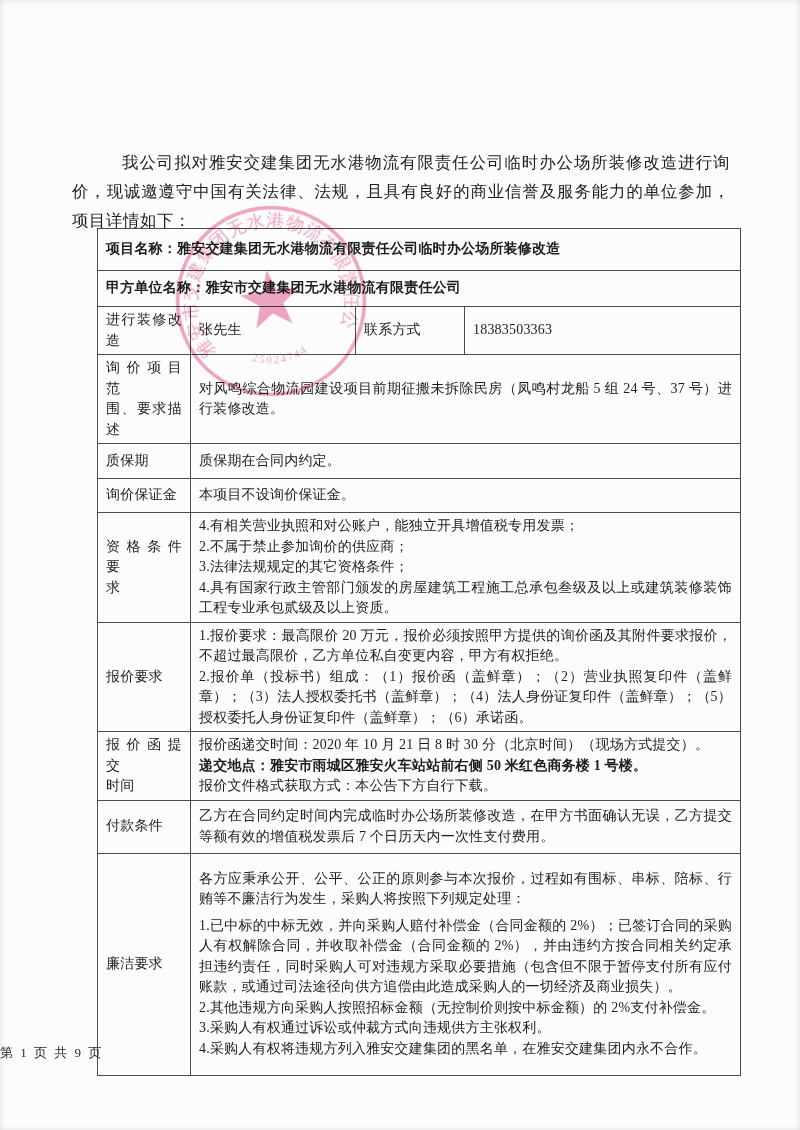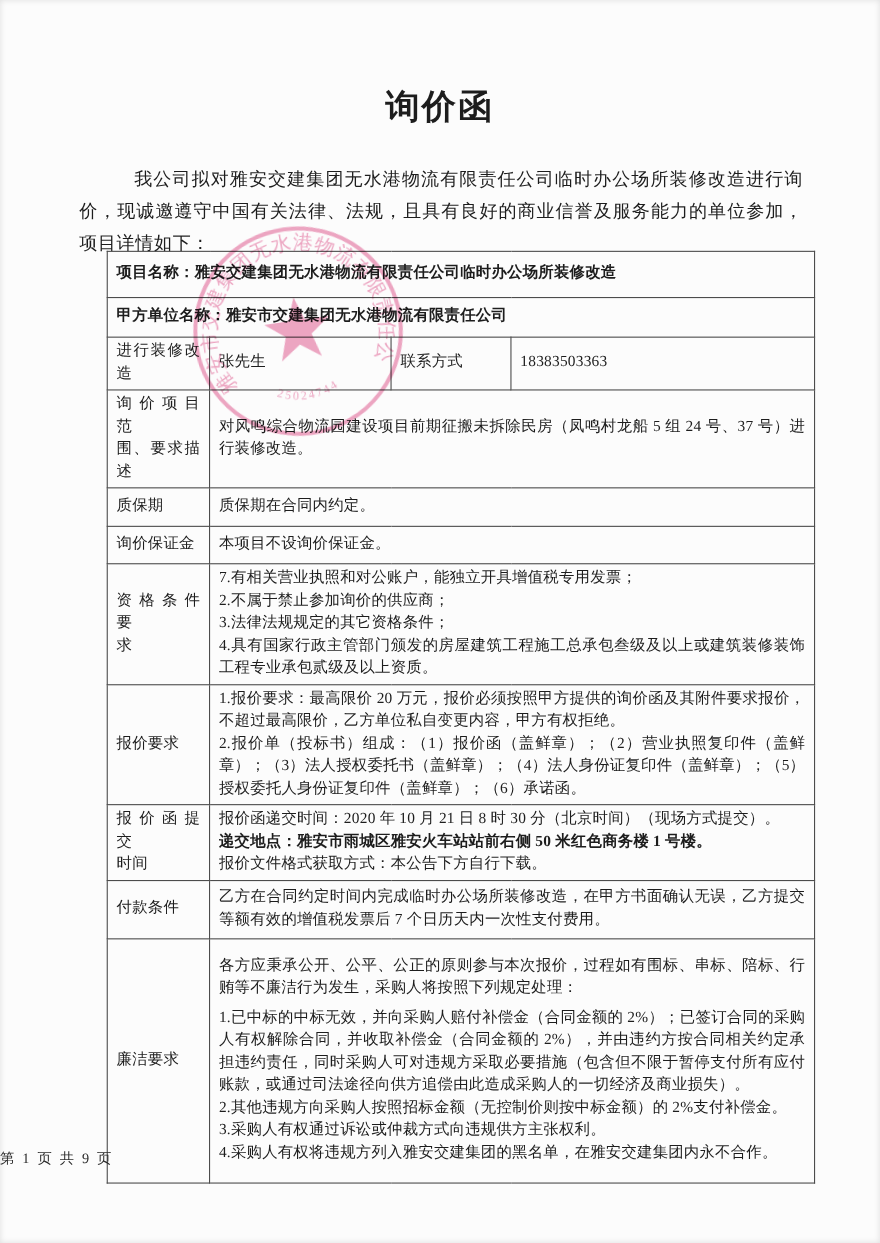--- a/index.html
+++ b/index.html
@@ -47,21 +47,20 @@
     opacity:.52; transform:rotate(-8deg);
     mix-blend-mode:multiply; filter:blur(.4px);
     pointer-events:none;
   }
 </style>
 </head>
 <body>
 
 <div class="page">
 
-  <div class="doc-title">询价函</div>
 
   <p class="intro">我公司拟对雅安交建集团无水港物流有限责任公司临时办公场所装修改造进行询价，现诚邀遵守中国有关法律、法规，且具有良好的商业信誉及服务能力的单位参加，项目详情如下：</p>
 
   <table class="inq">
     <colgroup>
         <col style="width:93px">
         <col style="width:165px">
         <col style="width:109px">
         <col style="width:276px">
       </colgroup>
@@ -99,21 +98,21 @@
       <td class="lbl">询价保证金</td>
       <td colspan="3">本项目不设询价保证金。</td>
     </tr>
 
     <tr style="height:99px">
       <td class="lbl">
         <div>资 格 条 件 要</div>
         <div>求</div>
       </td>
       <td colspan="3">
-        <div class="ln">7.有相关营业执照和对公账户，能独立开具增值税专用发票；</div>
+        <div class="ln">4.有相关营业执照和对公账户，能独立开具增值税专用发票；</div>
         <div class="ln">2.不属于禁止参加询价的供应商；</div>
         <div class="ln">3.法律法规规定的其它资格条件；</div>
         <div class="ln">4.具有国家行政主管部门颁发的房屋建筑工程施工总承包叁级及以上或建筑装修装饰工程专业承包贰级及以上资质。</div>
       </td>
     </tr>
 
     <tr style="height:88px">
       <td class="lbl">报价要求</td>
       <td colspan="3">
         <div class="ln">1.报价要求：最高限价 20 万元，报价必须按照甲方提供的询价函及其附件要求报价，不超过最高限价，乙方单位私自变更内容，甲方有权拒绝。</div>

